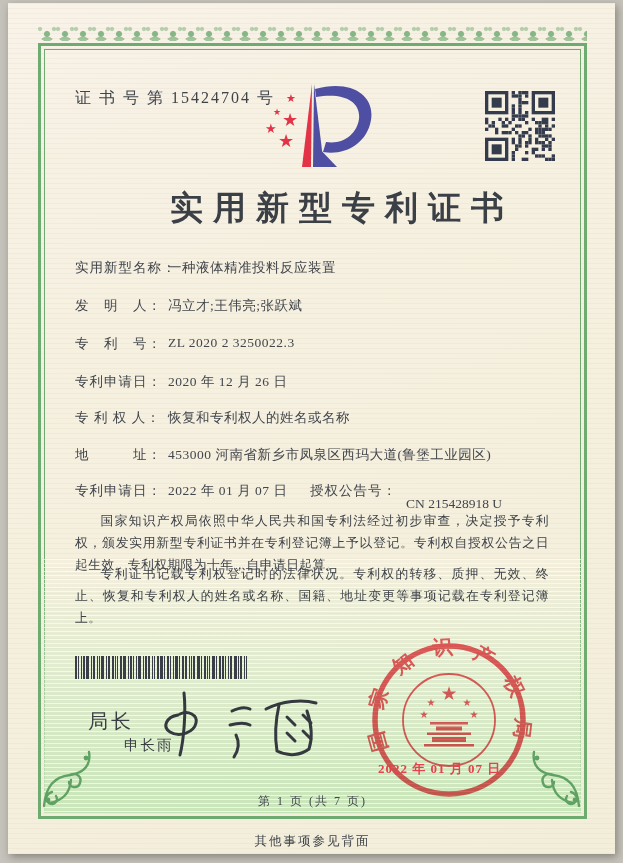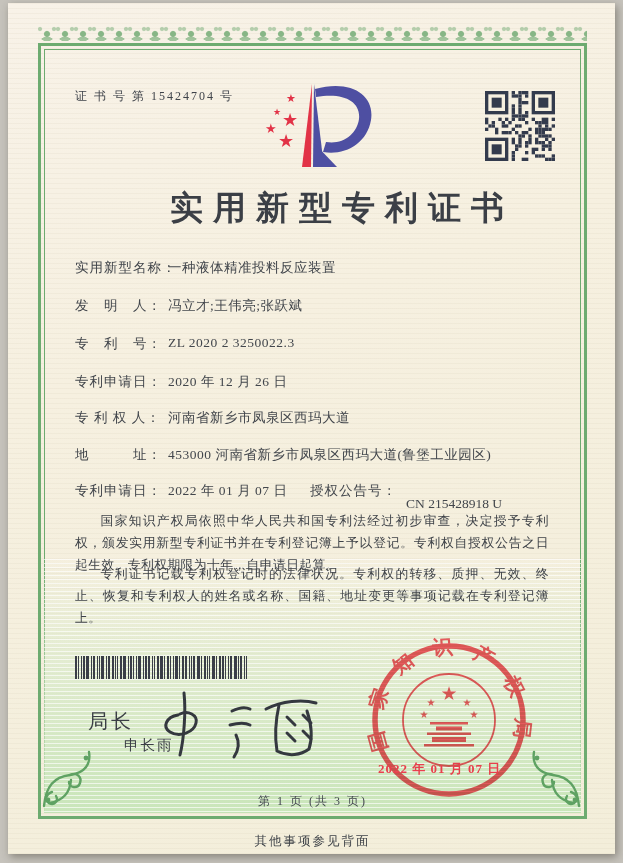--- a/index.html
+++ b/index.html
@@ -16,21 +16,21 @@
     background-image:
       radial-gradient(circle at 9px 8px, rgba(116,172,118,.85) 2.5px, rgba(116,172,118,0) 3.6px),
       radial-gradient(circle at 2px 3px, rgba(116,172,118,.5) 1.5px, rgba(116,172,118,0) 2.6px),
       radial-gradient(circle at 16px 3px, rgba(116,172,118,.5) 1.5px, rgba(116,172,118,0) 2.6px),
       radial-gradient(ellipse 8px 3px at 9px 13px, rgba(116,172,118,.65) 60%, rgba(116,172,118,0) 75%);
     background-size:18px 15px;background-repeat:repeat-x;}
   .green-panel{position:absolute;left:36px;top:556px;width:537px;height:254px;
     background:linear-gradient(180deg,rgba(212,236,200,0) 0%,rgba(208,233,195,.55) 45%,rgba(199,229,184,.95) 100%);}
   .green-panel::after{content:"";position:absolute;inset:0;
     background:repeating-linear-gradient(180deg,rgba(255,255,255,.65) 0 1px,rgba(0,0,0,0) 1px 4px);}
-  .cert-no{position:absolute;left:67px;top:85px;font-size:12px;letter-spacing:2px;color:#3f434a;}
+  .cert-no{position:absolute;left:67px;top:85px;font-size:16px;letter-spacing:2px;color:#3f434a;}
   .logo{position:absolute;left:237px;top:78px;width:140px;height:90px;}
   .logo .star{position:absolute;color:#e23347;font-family:"DejaVu Sans",sans-serif;line-height:1;}
   .qr{position:absolute;left:477px;top:88px;width:70px;height:70px;}
   .title{position:absolute;left:30px;top:183px;width:608px;text-align:center;
     font-size:33px;font-weight:600;letter-spacing:10px;color:#3b3f46;}
   .frow{position:absolute;left:0;width:607px;height:20px;font-size:13.5px;color:#42464c;text-align:center;}
   .flabel{position:absolute;left:67px;white-space:pre;letter-spacing:1px;}
   .fvalue{position:absolute;left:160px;white-space:pre;letter-spacing:.5px;}
   .flabel2{position:absolute;left:302px;white-space:pre;letter-spacing:1px;}
   .fvalue2{position:absolute;left:398px;white-space:pre;margin-top:14px;}
@@ -240,21 +240,21 @@
   <div class="frow" style="top:332px">
     <span class="flabel">专　利　号：</span>
     <span class="fvalue">ZL 2020 2 3250022.3</span>
   </div>
   <div class="frow" style="top:370px">
     <span class="flabel">专利申请日：</span>
     <span class="fvalue">2020 年 12 月 26 日</span>
   </div>
   <div class="frow" style="top:406px">
     <span class="flabel">专 利 权 人：</span>
-    <span class="fvalue">河南省新乡市凤泉区西玛大道</span>
+    <span class="fvalue">恢复和专利权人的姓名或名称</span>
   </div>
   <div class="frow" style="top:443px">
     <span class="flabel">地　　　址：</span>
     <span class="fvalue">453000 河南省新乡市凤泉区西玛大道(鲁堡工业园区)</span>
   </div>
   <div class="frow" style="top:479px">
     <span class="flabel">专利申请日：</span>
     <span class="fvalue">2022 年 01 月 07 日</span>
     <span class="flabel2">授权公告号：</span>
     <span class="fvalue2">CN 215428918 U</span>
@@ -359,16 +359,16 @@
       <text x="25" y="-2" font-size="10" text-anchor="middle" font-family="DejaVu Sans, sans-serif">★</text>
       <rect x="-19" y="2" width="38" height="2.5"></rect>
       <rect x="-13" y="6.5" width="26" height="4"></rect>
       <rect x="-22" y="12.5" width="44" height="2.5"></rect>
       <rect x="-17" y="17" width="34" height="5"></rect>
       <rect x="-25" y="24" width="50" height="2.5"></rect>
     </g>
   </svg>
   <div class="seal-date">2022 年 01 月 07 日</div>
 
-  <div class="page-info">第 1 页 (共 3 页)</div>
+  <div class="page-info">第 1 页 (共 7 页)</div>
   <div class="back-note">其他事项参见背面</div>
 
 </div>
 
 </body></html>

